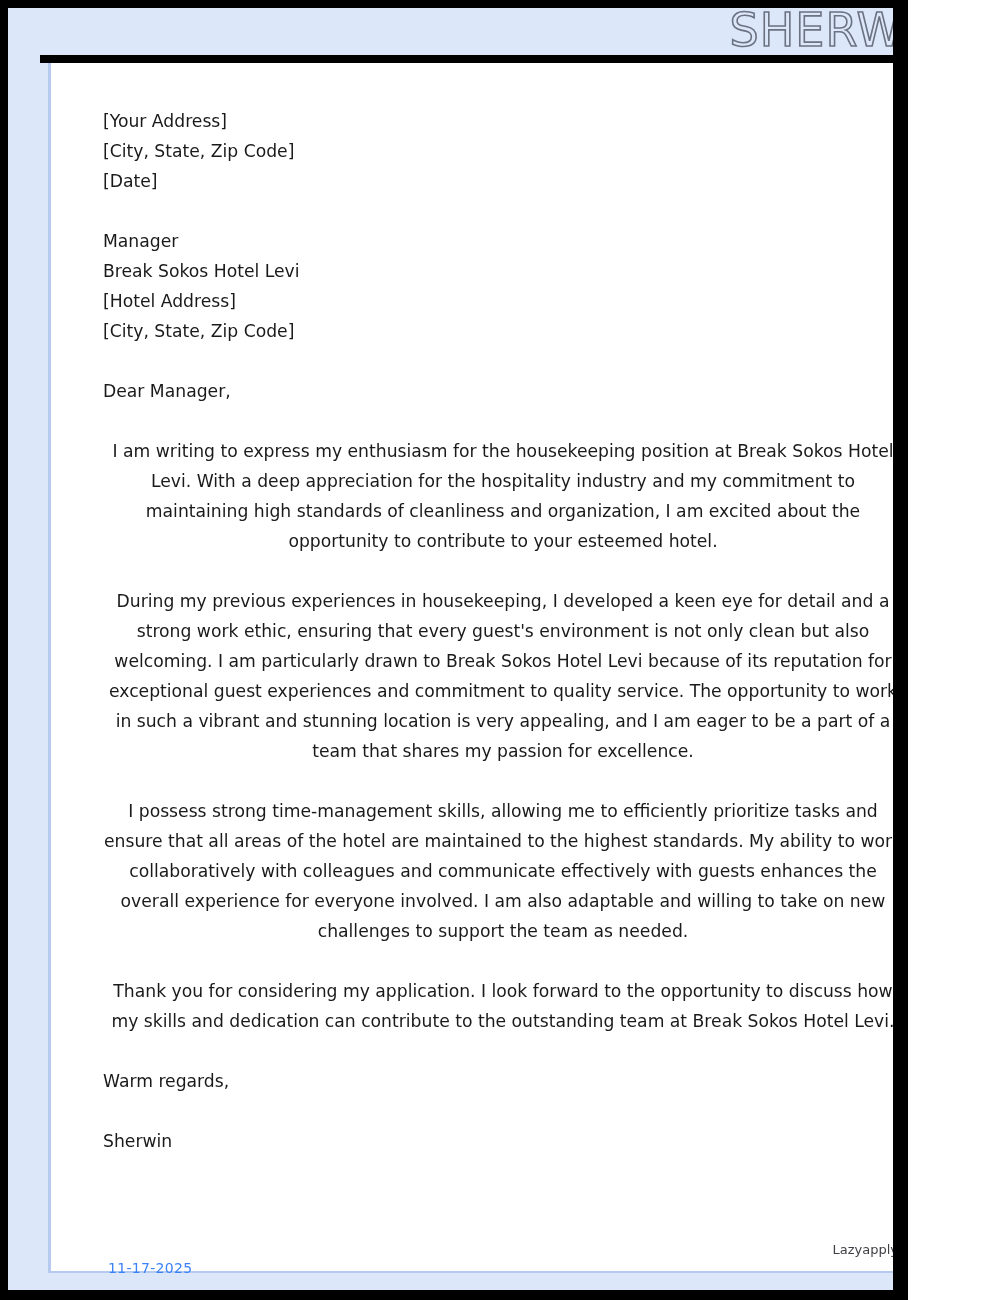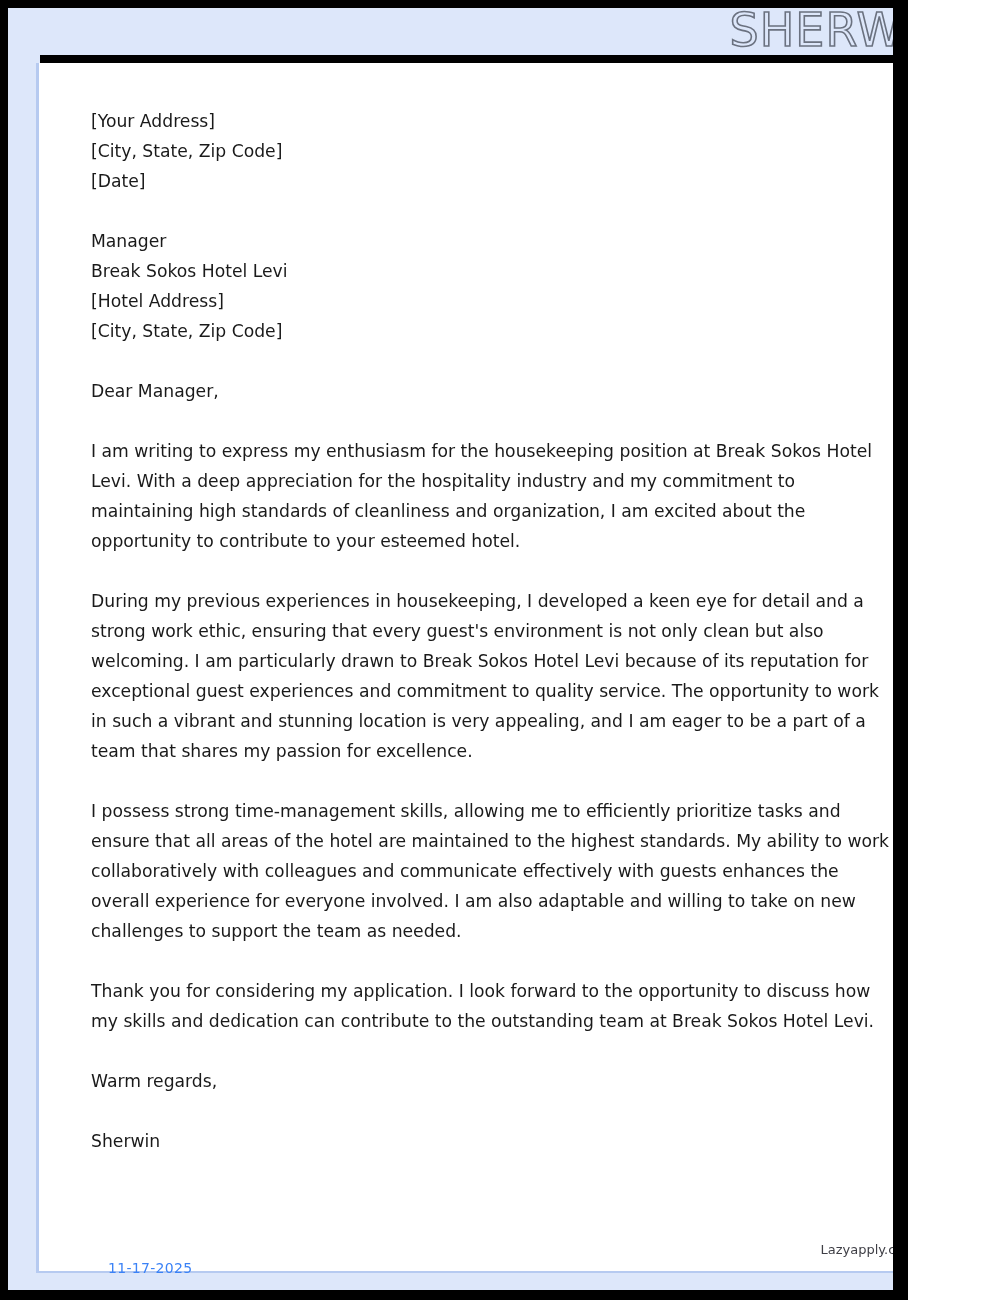--- a/index.html
+++ b/index.html
@@ -39,40 +39,40 @@
   }
   #header-rule {
     position:absolute;
     left:32px; top:47px;
     width:905px; height:8px;
     background:#000000;
   }
   
   #letter-card {
     position:absolute;
-    left:28px; top:55px;
+    left:40px; top:55px;
     width:905px;
     height:1210px;
     background:#ffffff;
     border-left:3px solid #b6caf0;
     border-right:3px solid #b6caf0;
     border-bottom:2px solid #b6caf0;
   }
   #letter-body {
     position:absolute;
     left:52px; top:43px;
     width:800px;
     font-size:17.2px;
     line-height:30px;
     color:#1a1a1a;
   }
   .block { margin-bottom:30px; }
   .block.tight { margin-bottom:0; }
   .line { white-space:pre; }
-  p.para { margin:0 0 30px 0; text-align:left; }
+  p.para { margin:0 0 30px 0; text-align:center; }
   p.para:last-child { margin-bottom:0; }
   
   #footer-site {
     position:absolute;
     right:22px; bottom:14px;
     font-size:13px;
     color:#3f3f46;
     white-space:nowrap;
   }
   #footer-date {

